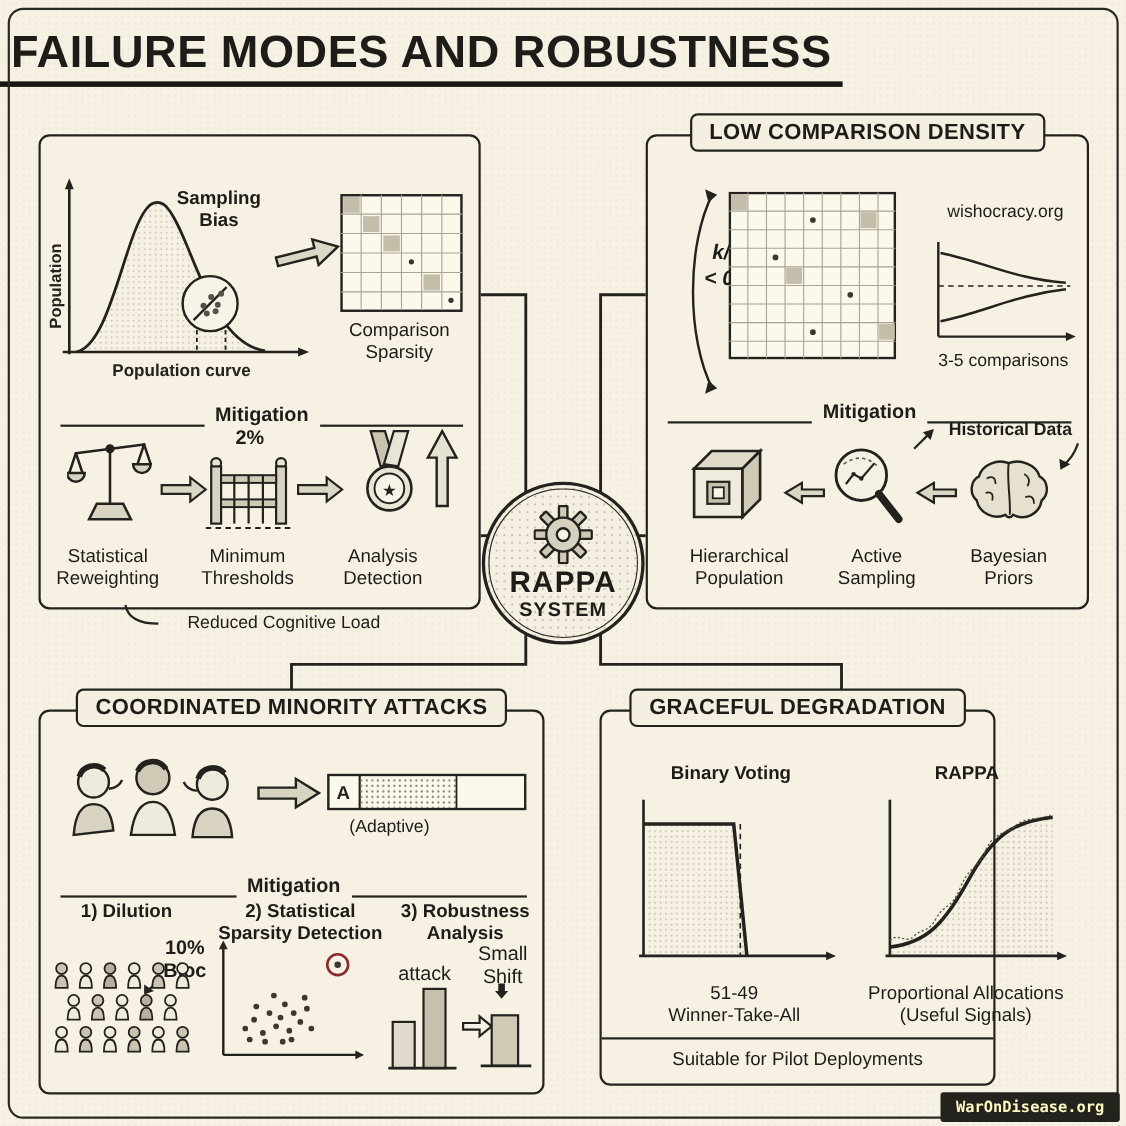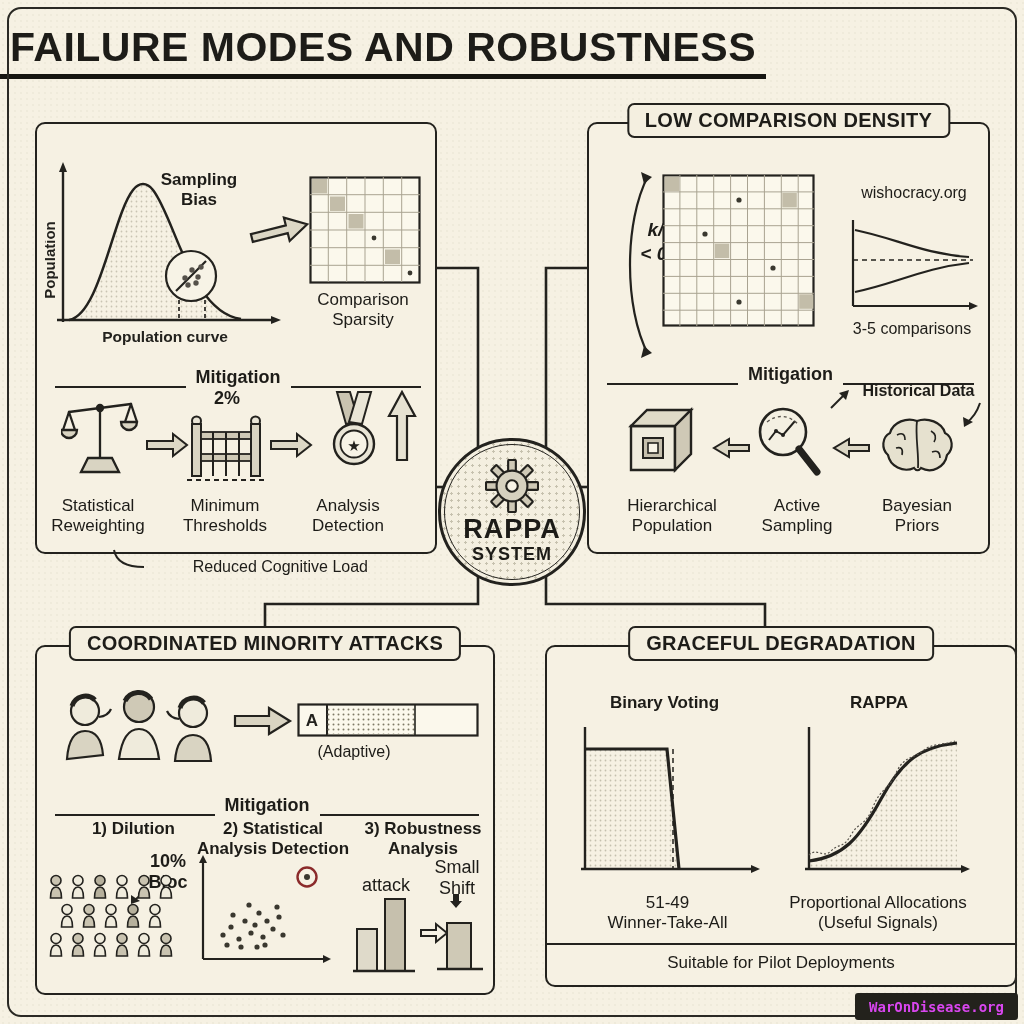--- a/index.html
+++ b/index.html
@@ -11,33 +11,33 @@
   .title{position:absolute;top:24px;left:0;right:0;text-align:left;z-index:2}
   .title span{display:inline-block;font-size:41px;font-weight:800;letter-spacing:.5px;border-bottom:5px solid #171612;padding:0 10px 3px}
   .panel{position:absolute;border:2.6px solid #23221e;border-radius:10px;background:#f6f1e3;z-index:2}
   .ptitle{position:absolute;top:-21px;left:50%;transform:translateX(-50%);background:#f4efe0;border:2.4px solid #23221e;
           border-radius:7px;padding:4px 16px;font-weight:800;font-size:20px;white-space:nowrap;letter-spacing:.3px;z-index:1}
   .abs{position:absolute}
   .lbl{position:absolute;text-align:center;line-height:1.18;font-size:17px;font-weight:400;color:#1d1c18}
   .lbl.b{font-weight:700}
   .lbl.s15{font-size:18px}
   .lbl.s16{font-size:16px}
-  .lbl.left{text-align:right}
+  .lbl.left{text-align:center}
   .divider{position:absolute;display:flex;align-items:flex-end;gap:10px}
   .divider::before,.divider::after{content:"";flex:1;border-top:2.2px solid #23221e}
   .divider b{font-size:18px;font-weight:800;white-space:nowrap}
   .connectors{position:absolute;left:0;top:0;z-index:1}
   .center-node{position:absolute;left:438px;top:438px;width:148px;height:148px;border:3px solid #23221e;border-radius:50%;z-index:3;
                background-color:#f4efe0;background-image:radial-gradient(#c6c1ae 1px,transparent 1.3px);background-size:7px 7px;
                display:flex;flex-direction:column;align-items:center;justify-content:center;text-align:center}
   .center-node::before{content:"";position:absolute;inset:3px;border:1.6px solid #23221e;border-radius:50%}
   .center-name{font-size:27px;font-weight:800;letter-spacing:1px;line-height:1.05}
   .center-sub{font-size:18px;font-weight:800;letter-spacing:1px}
   .formula{position:absolute;text-align:center;font-size:19px;font-weight:600;font-style:italic;line-height:1.25}
-  .badge{position:absolute;left:855px;top:993px;width:163px;height:27px;background:#23221c;color:#d946ef;
+  .badge{position:absolute;left:855px;top:993px;width:163px;height:27px;background:#23221c;color:#fef9c3;
          font-family:"DejaVu Sans Mono","Liberation Mono",monospace;font-size:14px;font-weight:bold;
          display:flex;align-items:center;justify-content:center;border-radius:3px;z-index:6}
 </style>
 </head>
 <body>
 
 <div class="page">
   <div class="frame"></div>
 
   <svg class="connectors" width="1024" height="1024" viewBox="0 0 1024 1024">
@@ -379,21 +379,21 @@
     </div>
 
     <div class="divider" style="left:18px;top:148px;width:424px">
       <b>Mitigation</b>
     </div>
 
     <div class="lbl b left" style="left:18px;top:172px;width:120px">
       <span>1) Dilution</span>
     </div>
     <div class="lbl b" style="left:150px;top:172px;width:172px">
-      <span>2) Statistical</span><br><span>Analysis Detection</span>
+      <span>2) Statistical</span><br><span>Sparsity Detection</span>
     </div>
     <div class="lbl b" style="left:322px;top:172px;width:128px">
       <span>3) Robustness</span><br><span>Analysis</span>
     </div>
 
     <div class="lbl s15 b" style="left:102px;top:204px;width:58px">
       <span>10%</span><br><span>Bloc</span>
     </div>
     <svg class="abs" style="left:92px;top:238px" width="20" height="20" viewBox="0 0 20 20">
       <path d="M17,3 C13,9 9,13 4,16" fill="none" stroke="#23221e" stroke-width="2"></path>
@@ -478,21 +478,21 @@
     <svg class="abs" style="left:412px;top:246px" width="14" height="16" viewBox="0 0 14 16">
       <polygon points="4,1 10,1 10,8 13,8 7,15 1,8 4,8" fill="#23221e"></polygon>
     </svg>
 
     <svg class="abs" style="left:398px;top:264px" width="50" height="64" viewBox="0 0 50 64">
       <rect x="12" y="12" width="24" height="46" fill="#cfc9b6" stroke="#23221e" stroke-width="2"></rect>
       <line x1="2" y1="58" x2="48" y2="58" stroke="#23221e" stroke-width="2.4"></line>
     </svg>
   </section>
 
-  <section class="panel" style="left:545px;top:645px;width:472px;height:342px">
+  <section class="panel" style="left:545px;top:645px;width:360px;height:342px">
     <div class="ptitle">GRACEFUL DEGRADATION</div>
 
     <div class="lbl b" style="left:30px;top:46px;width:175px">
       <span>Binary Voting</span>
     </div>
     <div class="lbl b" style="left:272px;top:46px;width:120px">
       <span>RAPPA</span>
     </div>
 
     <svg class="abs" style="left:22px;top:72px" width="195" height="168" viewBox="0 0 195 168">

